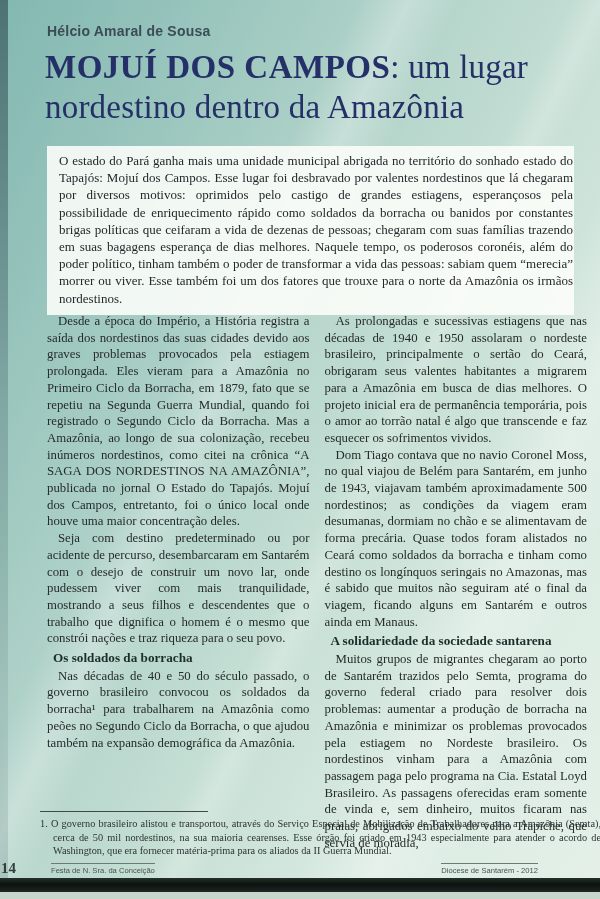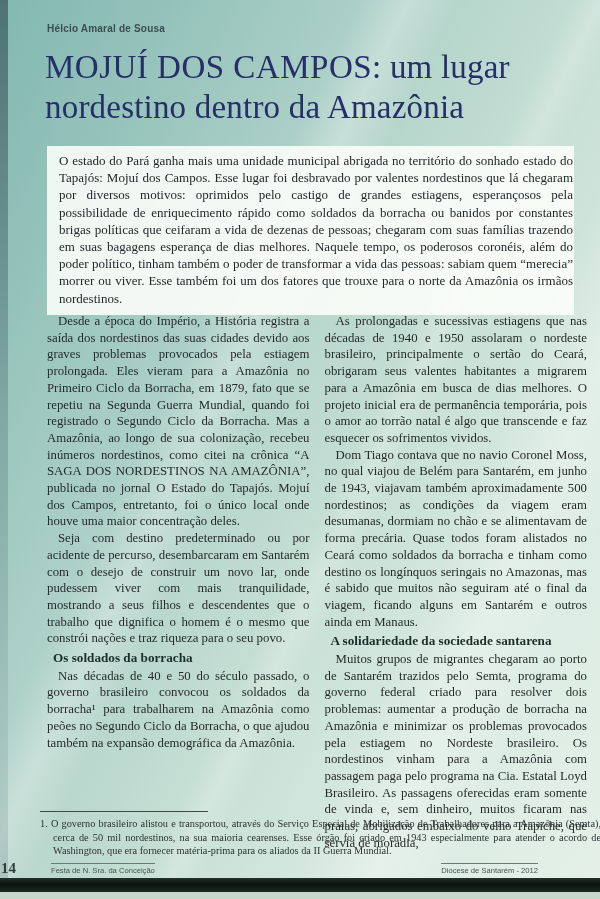--- a/index.html
+++ b/index.html
@@ -17,28 +17,28 @@
     background:linear-gradient(90deg,transparent,rgba(255,255,255,0.28),transparent); }
   .streak.s2 { top:-150px; left:330px; width:55px; height:1300px; transform:rotate(26deg);
     background:linear-gradient(90deg,transparent,rgba(255,255,255,0.22),transparent); }
   .streak.s3 { top:-150px; left:470px; width:140px; height:1300px; transform:rotate(24deg);
     background:linear-gradient(90deg,transparent,rgba(255,255,255,0.30),transparent); }
   .edge-left { position:absolute; left:0; top:0; width:8px; height:100%;
     background:linear-gradient(180deg,rgba(25,45,55,0.50),rgba(25,45,55,0.20) 45%,rgba(25,45,55,0.08) 80%,rgba(25,45,55,0.15));
   }
   .author {
     position:absolute; left:47px; top:23px;
-    font-family:"Liberation Sans", sans-serif; font-size:10px; font-weight:600;
+    font-family:"Liberation Sans", sans-serif; font-size:14px; font-weight:600;
     color:#3c4c55; letter-spacing:0.2px;
   }
   .title {
     position:absolute; left:45px; top:48px; width:548px;
     font-size:33px; line-height:1.2; color:#252f68; letter-spacing:0.2px;
   }
-  .title b { font-weight:normal; letter-spacing:0.5px; }
+  .title b { font-weight:bold; letter-spacing:0.5px; }
   .intro-box {
     position:absolute; left:47px; top:146px; width:514px;
     background:rgba(253,254,251,0.88);
     padding:6px 1px 8px 12px;
     font-size:13px; line-height:17.2px; text-align:justify; color:#23292b;
   }
   .cols {
     position:absolute; left:47px; top:313px; width:540px;
     display:flex; gap:15px;
   }

